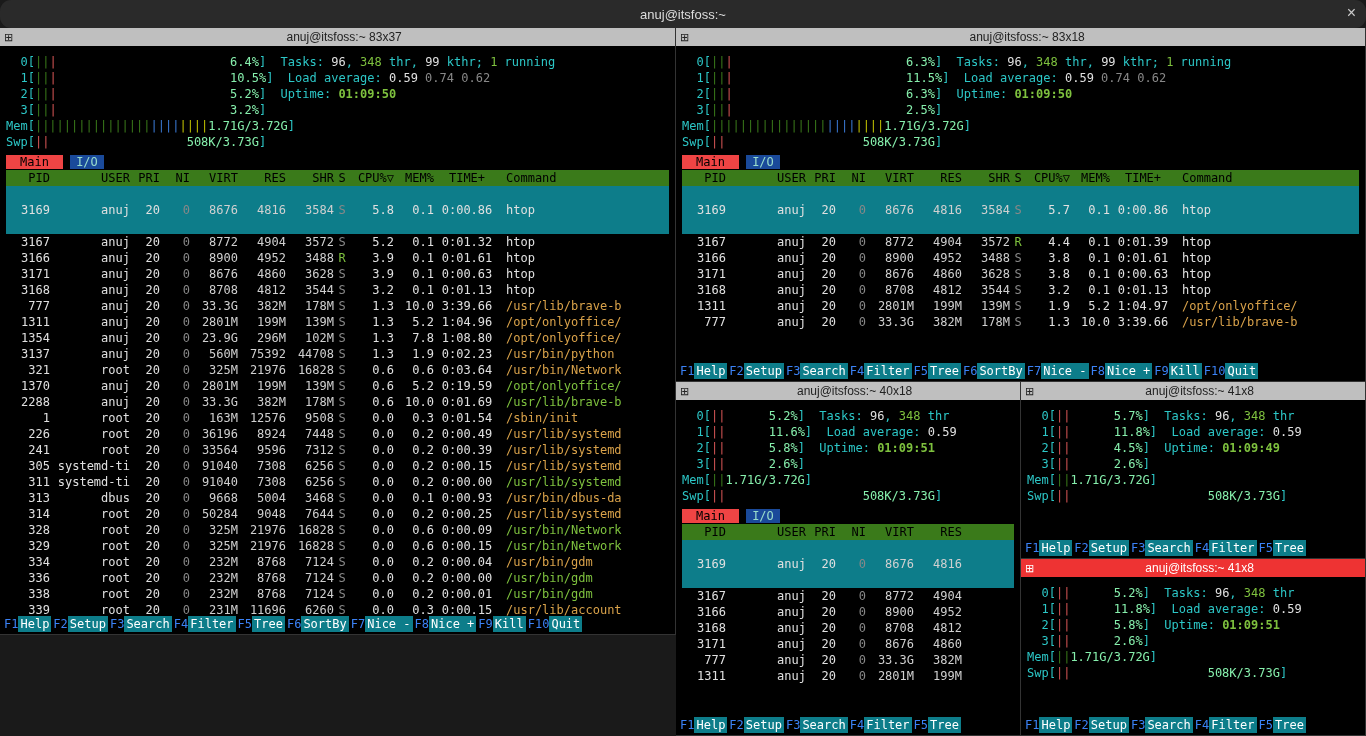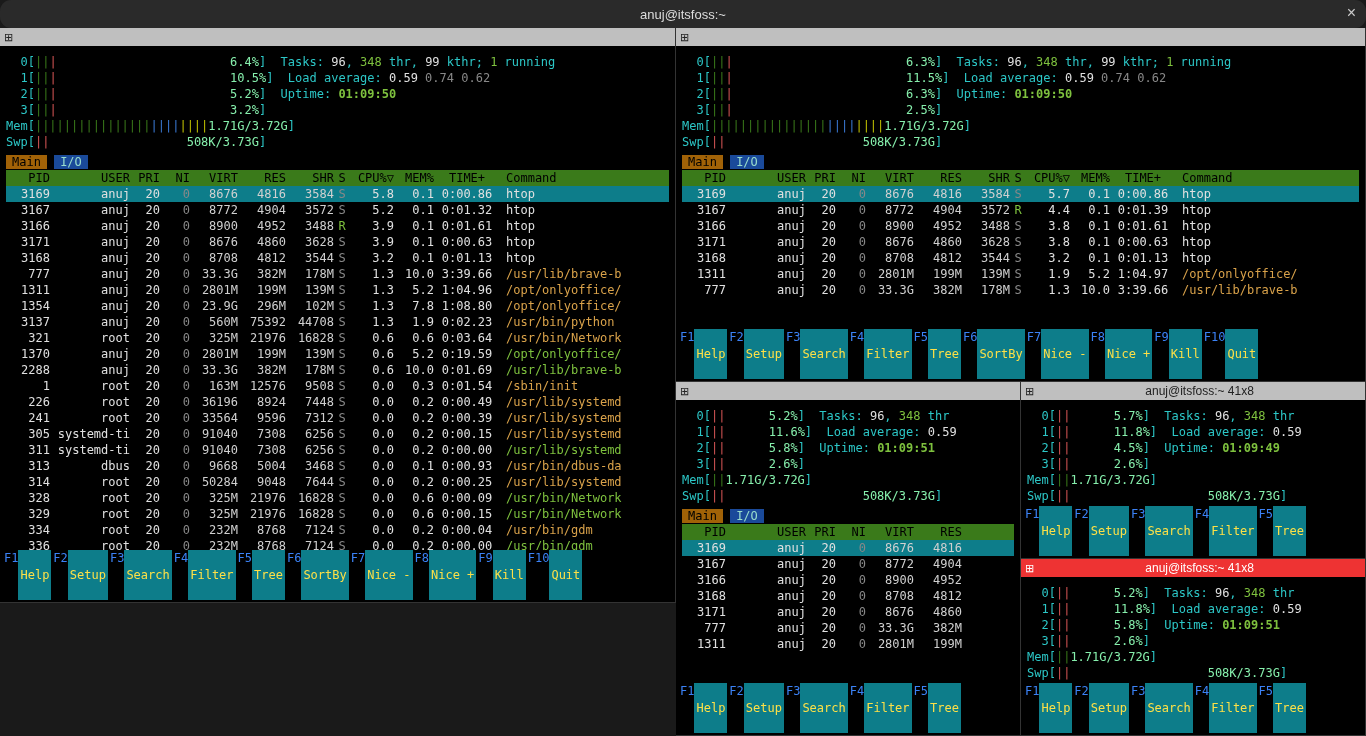--- a/index.html
+++ b/index.html
@@ -27,32 +27,32 @@
   
   .c-cyan { color: #2cc7c7; }
   .c-green { color: #7ec13e; }
   .c-orange { color: #d9a24a; }
   .c-grey { color: #86efac; }
   .c-white { color: #e0e0e0; }
   .c-dim { color: #888; }
 
   
   .hdr-row { background: #3a7a1a; color: #000; padding: 0 2px; }
-  .sel-row { background: #0d7d8a; color: #000; padding: 0 2px; }
+  .sel-row { background: #0d7d8a; color: #000; padding: 16px 2px; }
   .norm-row { padding: 0 2px; }
 
   
   .tabs { margin-top: 4px; }
-  .tab-main { background: #a16207; color: #000; padding: 0 6px; text-align: center; }
+  .tab-main { background: #ef4444; color: #000; padding: 0 14px; text-align: center; }
   .tab-io   { background: #1a4a9a; color: #9dc; padding: 0 6px; }
 
   
   .keybar { background: #000; display: flex; flex-wrap: nowrap; font-size: 12px; line-height: 16px; position: absolute; bottom: 2px; left: 4px; right: 4px; overflow: hidden; white-space: nowrap; }
   .keybar .fk { color: #3b82f6; }
-  .keybar .kl { background: #0d7d8a; color: #fde047; padding: 17px 2px; margin-right: 2px; }
+  .keybar .kl { background: #0d7d8a; color: #ffffff; padding: 0 2px; margin-right: 2px; }
 
   
   .bar .pipe-g { color: #3a7a1a; }
   .bar .pipe-r { color: #d65555; }
   .bar .pipe-y { color: #c0c000; }
   .bar .pipe-b { color: #3a7ad6; }
 
   
   .row span { display: inline-block; }
   .w-pid  { width: 42px; text-align: right; }
@@ -76,20 +76,21 @@
   <span>anuj@itsfoss:~</span>
   <span class="close">×</span>
 </div>
 
 <div class="tiles">
 
   <div class="left-col">
     <div class="pane">
       <div class="pane-title">
         <span class="grid-icon">⊞</span>
+        <span class="lbl">anuj@itsfoss:~ 83x37</span>
       </div>
       <div class="term" id="term-left"><div style="height:4px"></div><div>  <span class="c-cyan">0</span><span class="c-cyan">[</span><span class="bar"><span class="pipe-g">||</span><span class="pipe-r">|</span></span>                        <span class="c-grey">6.4%</span><span class="c-cyan">]</span>  <span class="c-cyan">Tasks: </span><span class="c-white">96</span><span class="c-cyan">, </span><span class="c-green">348</span><span class="c-cyan"> thr, </span><span class="c-white">99</span><span class="c-cyan"> kthr; </span><span class="c-green">1</span><span class="c-cyan"> running</span></div><div>  <span class="c-cyan">1</span><span class="c-cyan">[</span><span class="bar"><span class="pipe-g">||</span><span class="pipe-r">|</span></span>                        <span class="c-grey">10.5%</span><span class="c-cyan">]</span>  <span class="c-cyan">Load average: </span><span class="c-white">0.59</span> <span class="c-dim">0.74</span> <span class="c-dim">0.62</span></div><div>  <span class="c-cyan">2</span><span class="c-cyan">[</span><span class="bar"><span class="pipe-g">||</span><span class="pipe-r">|</span></span>                        <span class="c-grey">5.2%</span><span class="c-cyan">]</span>  <span class="c-cyan">Uptime: </span><span class="c-green" style="font-weight:bold">01:09:50</span></div><div>  <span class="c-cyan">3</span><span class="c-cyan">[</span><span class="bar"><span class="pipe-g">||</span><span class="pipe-r">|</span></span>                        <span class="c-grey">3.2%</span><span class="c-cyan">]</span></div><div><span class="c-cyan">Mem</span><span class="c-cyan">[</span><span class="bar"><span class="pipe-g">||||||||||||||||</span><span class="pipe-b">||||</span><span class="pipe-y">||||</span></span><span class="c-grey">1.71G/3.72G</span><span class="c-cyan">]</span></div><div><span class="c-cyan">Swp</span><span class="c-cyan">[</span><span class="bar"><span class="pipe-r">||</span></span>                   <span class="c-grey">508K/3.73G</span><span class="c-cyan">]</span></div><div class="tabs"><span class="tab-main">Main</span> <span class="tab-io">I/O</span></div><div class="hdr-row row"><span class="w-pid">PID</span><span class="w-user">USER</span><span class="w-pri">PRI</span><span class="w-ni">NI</span><span class="w-virt">VIRT</span><span class="w-res">RES</span><span class="w-shr">SHR</span><span class="w-s">S</span><span class="w-cpu">CPU%▽</span><span class="w-mem">MEM%</span><span class="w-time">TIME+</span><span class="w-cmd">Command</span></div><div class="sel-row row"><span class="w-pid c-white">3169</span><span class="w-user c-white">anuj</span><span class="w-pri c-white">20</span><span class="w-ni c-dim">0</span><span class="w-virt c-white"><span class="num">8676</span></span><span class="w-res c-white"><span class="num">4816</span></span><span class="w-shr c-white"><span class="num">3584</span></span><span class="w-s c-dim">S</span><span class="w-cpu c-white">5.8</span><span class="w-mem c-white">0.1</span><span class="w-time c-white">0:00.86</span><span class="w-cmd c-white">htop</span></div><div class="norm-row row"><span class="w-pid c-white">3167</span><span class="w-user c-white">anuj</span><span class="w-pri c-white">20</span><span class="w-ni c-dim">0</span><span class="w-virt c-white"><span class="num">8772</span></span><span class="w-res c-white"><span class="num">4904</span></span><span class="w-shr c-white"><span class="num">3572</span></span><span class="w-s c-dim">S</span><span class="w-cpu c-white">5.2</span><span class="w-mem c-white">0.1</span><span class="w-time c-white">0:01.32</span><span class="w-cmd c-white">htop</span></div><div class="norm-row row"><span class="w-pid c-white">3166</span><span class="w-user c-white">anuj</span><span class="w-pri c-white">20</span><span class="w-ni c-dim">0</span><span class="w-virt c-white"><span class="num">8900</span></span><span class="w-res c-white"><span class="num">4952</span></span><span class="w-shr c-white"><span class="num">3488</span></span><span class="w-s c-green">R</span><span class="w-cpu c-white">3.9</span><span class="w-mem c-white">0.1</span><span class="w-time c-white">0:01.61</span><span class="w-cmd c-white">htop</span></div><div class="norm-row row"><span class="w-pid c-white">3171</span><span class="w-user c-white">anuj</span><span class="w-pri c-white">20</span><span class="w-ni c-dim">0</span><span class="w-virt c-white"><span class="num">8676</span></span><span class="w-res c-white"><span class="num">4860</span></span><span class="w-shr c-white"><span class="num">3628</span></span><span class="w-s c-dim">S</span><span class="w-cpu c-white">3.9</span><span class="w-mem c-white">0.1</span><span class="w-time c-white">0:00.63</span><span class="w-cmd c-white">htop</span></div><div class="norm-row row"><span class="w-pid c-white">3168</span><span class="w-user c-white">anuj</span><span class="w-pri c-white">20</span><span class="w-ni c-dim">0</span><span class="w-virt c-white"><span class="num">8708</span></span><span class="w-res c-white"><span class="num">4812</span></span><span class="w-shr c-white"><span class="num">3544</span></span><span class="w-s c-dim">S</span><span class="w-cpu c-white">3.2</span><span class="w-mem c-white">0.1</span><span class="w-time c-white">0:01.13</span><span class="w-cmd c-white">htop</span></div><div class="norm-row row"><span class="w-pid c-white">777</span><span class="w-user c-white">anuj</span><span class="w-pri c-white">20</span><span class="w-ni c-dim">0</span><span class="w-virt c-green"><span class="num">33.3G</span></span><span class="w-res c-green"><span class="num">382M</span></span><span class="w-shr c-green"><span class="num">178M</span></span><span class="w-s c-dim">S</span><span class="w-cpu c-white">1.3</span><span class="w-mem c-white">10.0</span><span class="w-time c-white">3:39.66</span><span class="w-cmd c-orange">/usr/lib/brave-b</span></div><div class="norm-row row"><span class="w-pid c-white">1311</span><span class="w-user c-white">anuj</span><span class="w-pri c-white">20</span><span class="w-ni c-dim">0</span><span class="w-virt c-green"><span class="num">2801M</span></span><span class="w-res c-green"><span class="num">199M</span></span><span class="w-shr c-green"><span class="num">139M</span></span><span class="w-s c-dim">S</span><span class="w-cpu c-white">1.3</span><span class="w-mem c-white">5.2</span><span class="w-time c-white">1:04.96</span><span class="w-cmd c-orange">/opt/onlyoffice/</span></div><div class="norm-row row"><span class="w-pid c-white">1354</span><span class="w-user c-white">anuj</span><span class="w-pri c-white">20</span><span class="w-ni c-dim">0</span><span class="w-virt c-green"><span class="num">23.9G</span></span><span class="w-res c-green"><span class="num">296M</span></span><span class="w-shr c-green"><span class="num">102M</span></span><span class="w-s c-dim">S</span><span class="w-cpu c-white">1.3</span><span class="w-mem c-white">7.8</span><span class="w-time c-white">1:08.80</span><span class="w-cmd c-orange">/opt/onlyoffice/</span></div><div class="norm-row row"><span class="w-pid c-white">3137</span><span class="w-user c-white">anuj</span><span class="w-pri c-white">20</span><span class="w-ni c-dim">0</span><span class="w-virt c-green"><span class="num">560M</span></span><span class="w-res c-white"><span class="num">75392</span></span><span class="w-shr c-white"><span class="num">44708</span></span><span class="w-s c-dim">S</span><span class="w-cpu c-white">1.3</span><span class="w-mem c-white">1.9</span><span class="w-time c-white">0:02.23</span><span class="w-cmd c-orange">/usr/bin/python</span></div><div class="norm-row row"><span class="w-pid c-white">321</span><span class="w-user c-white">root</span><span class="w-pri c-white">20</span><span class="w-ni c-dim">0</span><span class="w-virt c-green"><span class="num">325M</span></span><span class="w-res c-white"><span class="num">21976</span></span><span class="w-shr c-white"><span class="num">16828</span></span><span class="w-s c-dim">S</span><span class="w-cpu c-white">0.6</span><span class="w-mem c-white">0.6</span><span class="w-time c-white">0:03.64</span><span class="w-cmd c-orange">/usr/bin/Network</span></div><div class="norm-row row"><span class="w-pid c-white">1370</span><span class="w-user c-white">anuj</span><span class="w-pri c-white">20</span><span class="w-ni c-dim">0</span><span class="w-virt c-green"><span class="num">2801M</span></span><span class="w-res c-green"><span class="num">199M</span></span><span class="w-shr c-green"><span class="num">139M</span></span><span class="w-s c-dim">S</span><span class="w-cpu c-white">0.6</span><span class="w-mem c-white">5.2</span><span class="w-time c-white">0:19.59</span><span class="w-cmd c-green">/opt/onlyoffice/</span></div><div class="norm-row row"><span class="w-pid c-white">2288</span><span class="w-user c-white">anuj</span><span class="w-pri c-white">20</span><span class="w-ni c-dim">0</span><span class="w-virt c-green"><span class="num">33.3G</span></span><span class="w-res c-green"><span class="num">382M</span></span><span class="w-shr c-green"><span class="num">178M</span></span><span class="w-s c-dim">S</span><span class="w-cpu c-white">0.6</span><span class="w-mem c-white">10.0</span><span class="w-time c-white">0:01.69</span><span class="w-cmd c-green">/usr/lib/brave-b</span></div><div class="norm-row row"><span class="w-pid c-white">1</span><span class="w-user c-white">root</span><span class="w-pri c-white">20</span><span class="w-ni c-dim">0</span><span class="w-virt c-green"><span class="num">163M</span></span><span class="w-res c-white"><span class="num">12576</span></span><span class="w-shr c-white"><span class="num">9508</span></span><span class="w-s c-dim">S</span><span class="w-cpu c-white">0.0</span><span class="w-mem c-white">0.3</span><span class="w-time c-white">0:01.54</span><span class="w-cmd c-orange">/sbin/init</span></div><div class="norm-row row"><span class="w-pid c-white">226</span><span class="w-user c-white">root</span><span class="w-pri c-white">20</span><span class="w-ni c-dim">0</span><span class="w-virt c-white"><span class="num">36196</span></span><span class="w-res c-white"><span class="num">8924</span></span><span class="w-shr c-white"><span class="num">7448</span></span><span class="w-s c-dim">S</span><span class="w-cpu c-white">0.0</span><span class="w-mem c-white">0.2</span><span class="w-time c-white">0:00.49</span><span class="w-cmd c-orange">/usr/lib/systemd</span></div><div class="norm-row row"><span class="w-pid c-white">241</span><span class="w-user c-white">root</span><span class="w-pri c-white">20</span><span class="w-ni c-dim">0</span><span class="w-virt c-white"><span class="num">33564</span></span><span class="w-res c-white"><span class="num">9596</span></span><span class="w-shr c-white"><span class="num">7312</span></span><span class="w-s c-dim">S</span><span class="w-cpu c-white">0.0</span><span class="w-mem c-white">0.2</span><span class="w-time c-white">0:00.39</span><span class="w-cmd c-orange">/usr/lib/systemd</span></div><div class="norm-row row"><span class="w-pid c-white">305</span><span class="w-user c-white">systemd-ti</span><span class="w-pri c-white">20</span><span class="w-ni c-dim">0</span><span class="w-virt c-white"><span class="num">91040</span></span><span class="w-res c-white"><span class="num">7308</span></span><span class="w-shr c-white"><span class="num">6256</span></span><span class="w-s c-dim">S</span><span class="w-cpu c-white">0.0</span><span class="w-mem c-white">0.2</span><span class="w-time c-white">0:00.15</span><span class="w-cmd c-orange">/usr/lib/systemd</span></div><div class="norm-row row"><span class="w-pid c-white">311</span><span class="w-user c-white">systemd-ti</span><span class="w-pri c-white">20</span><span class="w-ni c-dim">0</span><span class="w-virt c-white"><span class="num">91040</span></span><span class="w-res c-white"><span class="num">7308</span></span><span class="w-shr c-white"><span class="num">6256</span></span><span class="w-s c-dim">S</span><span class="w-cpu c-white">0.0</span><span class="w-mem c-white">0.2</span><span class="w-time c-white">0:00.00</span><span class="w-cmd c-green">/usr/lib/systemd</span></div><div class="norm-row row"><span class="w-pid c-white">313</span><span class="w-user c-white">dbus</span><span class="w-pri c-white">20</span><span class="w-ni c-dim">0</span><span class="w-virt c-white"><span class="num">9668</span></span><span class="w-res c-white"><span class="num">5004</span></span><span class="w-shr c-white"><span class="num">3468</span></span><span class="w-s c-dim">S</span><span class="w-cpu c-white">0.0</span><span class="w-mem c-white">0.1</span><span class="w-time c-white">0:00.93</span><span class="w-cmd c-orange">/usr/bin/dbus-da</span></div><div class="norm-row row"><span class="w-pid c-white">314</span><span class="w-user c-white">root</span><span class="w-pri c-white">20</span><span class="w-ni c-dim">0</span><span class="w-virt c-white"><span class="num">50284</span></span><span class="w-res c-white"><span class="num">9048</span></span><span class="w-shr c-white"><span class="num">7644</span></span><span class="w-s c-dim">S</span><span class="w-cpu c-white">0.0</span><span class="w-mem c-white">0.2</span><span class="w-time c-white">0:00.25</span><span class="w-cmd c-orange">/usr/lib/systemd</span></div><div class="norm-row row"><span class="w-pid c-white">328</span><span class="w-user c-white">root</span><span class="w-pri c-white">20</span><span class="w-ni c-dim">0</span><span class="w-virt c-green"><span class="num">325M</span></span><span class="w-res c-white"><span class="num">21976</span></span><span class="w-shr c-white"><span class="num">16828</span></span><span class="w-s c-dim">S</span><span class="w-cpu c-white">0.0</span><span class="w-mem c-white">0.6</span><span class="w-time c-white">0:00.09</span><span class="w-cmd c-green">/usr/bin/Network</span></div><div class="norm-row row"><span class="w-pid c-white">329</span><span class="w-user c-white">root</span><span class="w-pri c-white">20</span><span class="w-ni c-dim">0</span><span class="w-virt c-green"><span class="num">325M</span></span><span class="w-res c-white"><span class="num">21976</span></span><span class="w-shr c-white"><span class="num">16828</span></span><span class="w-s c-dim">S</span><span class="w-cpu c-white">0.0</span><span class="w-mem c-white">0.6</span><span class="w-time c-white">0:00.15</span><span class="w-cmd c-green">/usr/bin/Network</span></div><div class="norm-row row"><span class="w-pid c-white">334</span><span class="w-user c-white">root</span><span class="w-pri c-white">20</span><span class="w-ni c-dim">0</span><span class="w-virt c-green"><span class="num">232M</span></span><span class="w-res c-white"><span class="num">8768</span></span><span class="w-shr c-white"><span class="num">7124</span></span><span class="w-s c-dim">S</span><span class="w-cpu c-white">0.0</span><span class="w-mem c-white">0.2</span><span class="w-time c-white">0:00.04</span><span class="w-cmd c-orange">/usr/bin/gdm</span></div><div class="norm-row row"><span class="w-pid c-white">336</span><span class="w-user c-white">root</span><span class="w-pri c-white">20</span><span class="w-ni c-dim">0</span><span class="w-virt c-green"><span class="num">232M</span></span><span class="w-res c-white"><span class="num">8768</span></span><span class="w-shr c-white"><span class="num">7124</span></span><span class="w-s c-dim">S</span><span class="w-cpu c-white">0.0</span><span class="w-mem c-white">0.2</span><span class="w-time c-white">0:00.00</span><span class="w-cmd c-green">/usr/bin/gdm</span></div><div class="norm-row row"><span class="w-pid c-white">338</span><span class="w-user c-white">root</span><span class="w-pri c-white">20</span><span class="w-ni c-dim">0</span><span class="w-virt c-green"><span class="num">232M</span></span><span class="w-res c-white"><span class="num">8768</span></span><span class="w-shr c-white"><span class="num">7124</span></span><span class="w-s c-dim">S</span><span class="w-cpu c-white">0.0</span><span class="w-mem c-white">0.2</span><span class="w-time c-white">0:00.01</span><span class="w-cmd c-green">/usr/bin/gdm</span></div><div class="norm-row row"><span class="w-pid c-white">339</span><span class="w-user c-white">root</span><span class="w-pri c-white">20</span><span class="w-ni c-dim">0</span><span class="w-virt c-green"><span class="num">231M</span></span><span class="w-res c-white"><span class="num">11696</span></span><span class="w-shr c-white"><span class="num">6260</span></span><span class="w-s c-dim">S</span><span class="w-cpu c-white">0.0</span><span class="w-mem c-white">0.3</span><span class="w-time c-white">0:00.15</span><span class="w-cmd c-orange">/usr/lib/account</span></div><div class="norm-row row"><span class="w-pid c-white">340</span><span class="w-user c-white">root</span><span class="w-pri c-white">20</span><span class="w-ni c-dim">0</span><span class="w-virt c-green"><span class="num">231M</span></span><span class="w-res c-white"><span class="num">11696</span></span><span class="w-shr c-white"><span class="num">6260</span></span><span class="w-s c-dim">S</span><span class="w-cpu c-white">0.0</span><span class="w-mem c-white">0.3</span><span class="w-time c-white">0:00.00</span><span class="w-cmd c-green">/usr/lib/account</span></div></div>
       <div class="keybar" id="kb-left">
           <span class="fk">F1</span>
           <span class="kl">Help</span>
           <span class="fk">F2</span>
           <span class="kl">Setup</span>
           <span class="fk">F3</span>
           <span class="kl">Search</span>
           <span class="fk">F4</span>
@@ -107,20 +108,21 @@
           <span class="fk">F10</span>
           <span class="kl">Quit</span>
         </div>
     </div>
   </div>
 
   <div class="right-col">
     <div class="pane right-top">
       <div class="pane-title">
         <span class="grid-icon">⊞</span>
+        <span class="lbl">anuj@itsfoss:~ 83x18</span>
       </div>
       <div class="term" id="term-rt"><div style="height:4px"></div><div>  <span class="c-cyan">0</span><span class="c-cyan">[</span><span class="bar"><span class="pipe-g">||</span><span class="pipe-r">|</span></span>                        <span class="c-grey">6.3%</span><span class="c-cyan">]</span>  <span class="c-cyan">Tasks: </span><span class="c-white">96</span><span class="c-cyan">, </span><span class="c-green">348</span><span class="c-cyan"> thr, </span><span class="c-white">99</span><span class="c-cyan"> kthr; </span><span class="c-green">1</span><span class="c-cyan"> running</span></div><div>  <span class="c-cyan">1</span><span class="c-cyan">[</span><span class="bar"><span class="pipe-g">||</span><span class="pipe-r">|</span></span>                        <span class="c-grey">11.5%</span><span class="c-cyan">]</span>  <span class="c-cyan">Load average: </span><span class="c-white">0.59</span> <span class="c-dim">0.74</span> <span class="c-dim">0.62</span></div><div>  <span class="c-cyan">2</span><span class="c-cyan">[</span><span class="bar"><span class="pipe-g">||</span><span class="pipe-r">|</span></span>                        <span class="c-grey">6.3%</span><span class="c-cyan">]</span>  <span class="c-cyan">Uptime: </span><span class="c-green" style="font-weight:bold">01:09:50</span></div><div>  <span class="c-cyan">3</span><span class="c-cyan">[</span><span class="bar"><span class="pipe-g">||</span><span class="pipe-r">|</span></span>                        <span class="c-grey">2.5%</span><span class="c-cyan">]</span></div><div><span class="c-cyan">Mem</span><span class="c-cyan">[</span><span class="bar"><span class="pipe-g">||||||||||||||||</span><span class="pipe-b">||||</span><span class="pipe-y">||||</span></span><span class="c-grey">1.71G/3.72G</span><span class="c-cyan">]</span></div><div><span class="c-cyan">Swp</span><span class="c-cyan">[</span><span class="bar"><span class="pipe-r">||</span></span>                   <span class="c-grey">508K/3.73G</span><span class="c-cyan">]</span></div><div class="tabs"><span class="tab-main">Main</span> <span class="tab-io">I/O</span></div><div class="hdr-row row"><span class="w-pid">PID</span><span class="w-user">USER</span><span class="w-pri">PRI</span><span class="w-ni">NI</span><span class="w-virt">VIRT</span><span class="w-res">RES</span><span class="w-shr">SHR</span><span class="w-s">S</span><span class="w-cpu">CPU%▽</span><span class="w-mem">MEM%</span><span class="w-time">TIME+</span><span class="w-cmd">Command</span></div><div class="sel-row row"><span class="w-pid c-white">3169</span><span class="w-user c-white">anuj</span><span class="w-pri c-white">20</span><span class="w-ni c-dim">0</span><span class="w-virt c-white"><span class="num">8676</span></span><span class="w-res c-white"><span class="num">4816</span></span><span class="w-shr c-white"><span class="num">3584</span></span><span class="w-s c-dim">S</span><span class="w-cpu c-white">5.7</span><span class="w-mem c-white">0.1</span><span class="w-time c-white">0:00.86</span><span class="w-cmd c-white">htop</span></div><div class="norm-row row"><span class="w-pid c-white">3167</span><span class="w-user c-white">anuj</span><span class="w-pri c-white">20</span><span class="w-ni c-dim">0</span><span class="w-virt c-white"><span class="num">8772</span></span><span class="w-res c-white"><span class="num">4904</span></span><span class="w-shr c-white"><span class="num">3572</span></span><span class="w-s c-green">R</span><span class="w-cpu c-white">4.4</span><span class="w-mem c-white">0.1</span><span class="w-time c-white">0:01.39</span><span class="w-cmd c-white">htop</span></div><div class="norm-row row"><span class="w-pid c-white">3166</span><span class="w-user c-white">anuj</span><span class="w-pri c-white">20</span><span class="w-ni c-dim">0</span><span class="w-virt c-white"><span class="num">8900</span></span><span class="w-res c-white"><span class="num">4952</span></span><span class="w-shr c-white"><span class="num">3488</span></span><span class="w-s c-dim">S</span><span class="w-cpu c-white">3.8</span><span class="w-mem c-white">0.1</span><span class="w-time c-white">0:01.61</span><span class="w-cmd c-white">htop</span></div><div class="norm-row row"><span class="w-pid c-white">3171</span><span class="w-user c-white">anuj</span><span class="w-pri c-white">20</span><span class="w-ni c-dim">0</span><span class="w-virt c-white"><span class="num">8676</span></span><span class="w-res c-white"><span class="num">4860</span></span><span class="w-shr c-white"><span class="num">3628</span></span><span class="w-s c-dim">S</span><span class="w-cpu c-white">3.8</span><span class="w-mem c-white">0.1</span><span class="w-time c-white">0:00.63</span><span class="w-cmd c-white">htop</span></div><div class="norm-row row"><span class="w-pid c-white">3168</span><span class="w-user c-white">anuj</span><span class="w-pri c-white">20</span><span class="w-ni c-dim">0</span><span class="w-virt c-white"><span class="num">8708</span></span><span class="w-res c-white"><span class="num">4812</span></span><span class="w-shr c-white"><span class="num">3544</span></span><span class="w-s c-dim">S</span><span class="w-cpu c-white">3.2</span><span class="w-mem c-white">0.1</span><span class="w-time c-white">0:01.13</span><span class="w-cmd c-white">htop</span></div><div class="norm-row row"><span class="w-pid c-white">1311</span><span class="w-user c-white">anuj</span><span class="w-pri c-white">20</span><span class="w-ni c-dim">0</span><span class="w-virt c-green"><span class="num">2801M</span></span><span class="w-res c-green"><span class="num">199M</span></span><span class="w-shr c-green"><span class="num">139M</span></span><span class="w-s c-dim">S</span><span class="w-cpu c-white">1.9</span><span class="w-mem c-white">5.2</span><span class="w-time c-white">1:04.97</span><span class="w-cmd c-orange">/opt/onlyoffice/</span></div><div class="norm-row row"><span class="w-pid c-white">777</span><span class="w-user c-white">anuj</span><span class="w-pri c-white">20</span><span class="w-ni c-dim">0</span><span class="w-virt c-green"><span class="num">33.3G</span></span><span class="w-res c-green"><span class="num">382M</span></span><span class="w-shr c-green"><span class="num">178M</span></span><span class="w-s c-dim">S</span><span class="w-cpu c-white">1.3</span><span class="w-mem c-white">10.0</span><span class="w-time c-white">3:39.66</span><span class="w-cmd c-orange">/usr/lib/brave-b</span></div></div>
       <div class="keybar" id="kb-rt">
           <span class="fk">F1</span>
           <span class="kl">Help</span>
           <span class="fk">F2</span>
           <span class="kl">Setup</span>
           <span class="fk">F3</span>
           <span class="kl">Search</span>
           <span class="fk">F4</span>
@@ -137,20 +139,21 @@
           <span class="kl">Kill</span>
           <span class="fk">F10</span>
           <span class="kl">Quit</span>
         </div>
     </div>
 
     <div class="right-bottom">
       <div class="pane">
         <div class="pane-title">
           <span class="grid-icon">⊞</span>
+          <span class="lbl">anuj@itsfoss:~ 40x18</span>
         </div>
         <div class="term narrow" id="term-bl"><div style="height:4px"></div><div>  <span class="c-cyan">0</span><span class="c-cyan">[</span><span class="bar"><span class="pipe-r">||</span></span>      <span class="c-grey">5.2%</span><span class="c-cyan">]</span>  <span class="c-cyan">Tasks: </span><span class="c-white">96</span><span class="c-cyan">, </span><span class="c-green">348</span><span class="c-cyan"> thr</span></div><div>  <span class="c-cyan">1</span><span class="c-cyan">[</span><span class="bar"><span class="pipe-r">||</span></span>      <span class="c-grey">11.6%</span><span class="c-cyan">]</span>  <span class="c-cyan">Load average: </span><span class="c-white">0.59</span></div><div>  <span class="c-cyan">2</span><span class="c-cyan">[</span><span class="bar"><span class="pipe-r">||</span></span>      <span class="c-grey">5.8%</span><span class="c-cyan">]</span>  <span class="c-cyan">Uptime: </span><span class="c-green" style="font-weight:bold">01:09:51</span></div><div>  <span class="c-cyan">3</span><span class="c-cyan">[</span><span class="bar"><span class="pipe-r">||</span></span>      <span class="c-grey">2.6%</span><span class="c-cyan">]</span></div><div><span class="c-cyan">Mem</span><span class="c-cyan">[</span><span class="bar"><span class="pipe-g">||</span></span><span class="c-grey">1.71G/3.72G</span><span class="c-cyan">]</span></div><div><span class="c-cyan">Swp</span><span class="c-cyan">[</span><span class="bar"><span class="pipe-r">||</span></span>                   <span class="c-grey">508K/3.73G</span><span class="c-cyan">]</span></div><div class="tabs"><span class="tab-main">Main</span> <span class="tab-io">I/O</span></div><div class="hdr-row row"><span class="w-pid">PID</span><span class="w-user">USER</span><span class="w-pri">PRI</span><span class="w-ni">NI</span><span class="w-virt">VIRT</span><span class="w-res">RES</span></div><div class="sel-row row"><span class="w-pid c-white">3169</span><span class="w-user c-white">anuj</span><span class="w-pri c-white">20</span><span class="w-ni c-dim">0</span><span class="w-virt c-white"><span class="num">8676</span></span><span class="w-res c-white"><span class="num">4816</span></span></div><div class="norm-row row"><span class="w-pid c-white">3167</span><span class="w-user c-white">anuj</span><span class="w-pri c-white">20</span><span class="w-ni c-dim">0</span><span class="w-virt c-white"><span class="num">8772</span></span><span class="w-res c-white"><span class="num">4904</span></span></div><div class="norm-row row"><span class="w-pid c-white">3166</span><span class="w-user c-white">anuj</span><span class="w-pri c-white">20</span><span class="w-ni c-dim">0</span><span class="w-virt c-white"><span class="num">8900</span></span><span class="w-res c-white"><span class="num">4952</span></span></div><div class="norm-row row"><span class="w-pid c-white">3168</span><span class="w-user c-white">anuj</span><span class="w-pri c-white">20</span><span class="w-ni c-dim">0</span><span class="w-virt c-white"><span class="num">8708</span></span><span class="w-res c-white"><span class="num">4812</span></span></div><div class="norm-row row"><span class="w-pid c-white">3171</span><span class="w-user c-white">anuj</span><span class="w-pri c-white">20</span><span class="w-ni c-dim">0</span><span class="w-virt c-white"><span class="num">8676</span></span><span class="w-res c-white"><span class="num">4860</span></span></div><div class="norm-row row"><span class="w-pid c-white">777</span><span class="w-user c-white">anuj</span><span class="w-pri c-white">20</span><span class="w-ni c-dim">0</span><span class="w-virt c-green"><span class="num">33.3G</span></span><span class="w-res c-green"><span class="num">382M</span></span></div><div class="norm-row row"><span class="w-pid c-white">1311</span><span class="w-user c-white">anuj</span><span class="w-pri c-white">20</span><span class="w-ni c-dim">0</span><span class="w-virt c-green"><span class="num">2801M</span></span><span class="w-res c-green"><span class="num">199M</span></span></div></div>
         <div class="keybar" id="kb-bl">
             <span class="fk">F1</span>
             <span class="kl">Help</span>
             <span class="fk">F2</span>
             <span class="kl">Setup</span>
             <span class="fk">F3</span>
             <span class="kl">Search</span>
             <span class="fk">F4</span>

